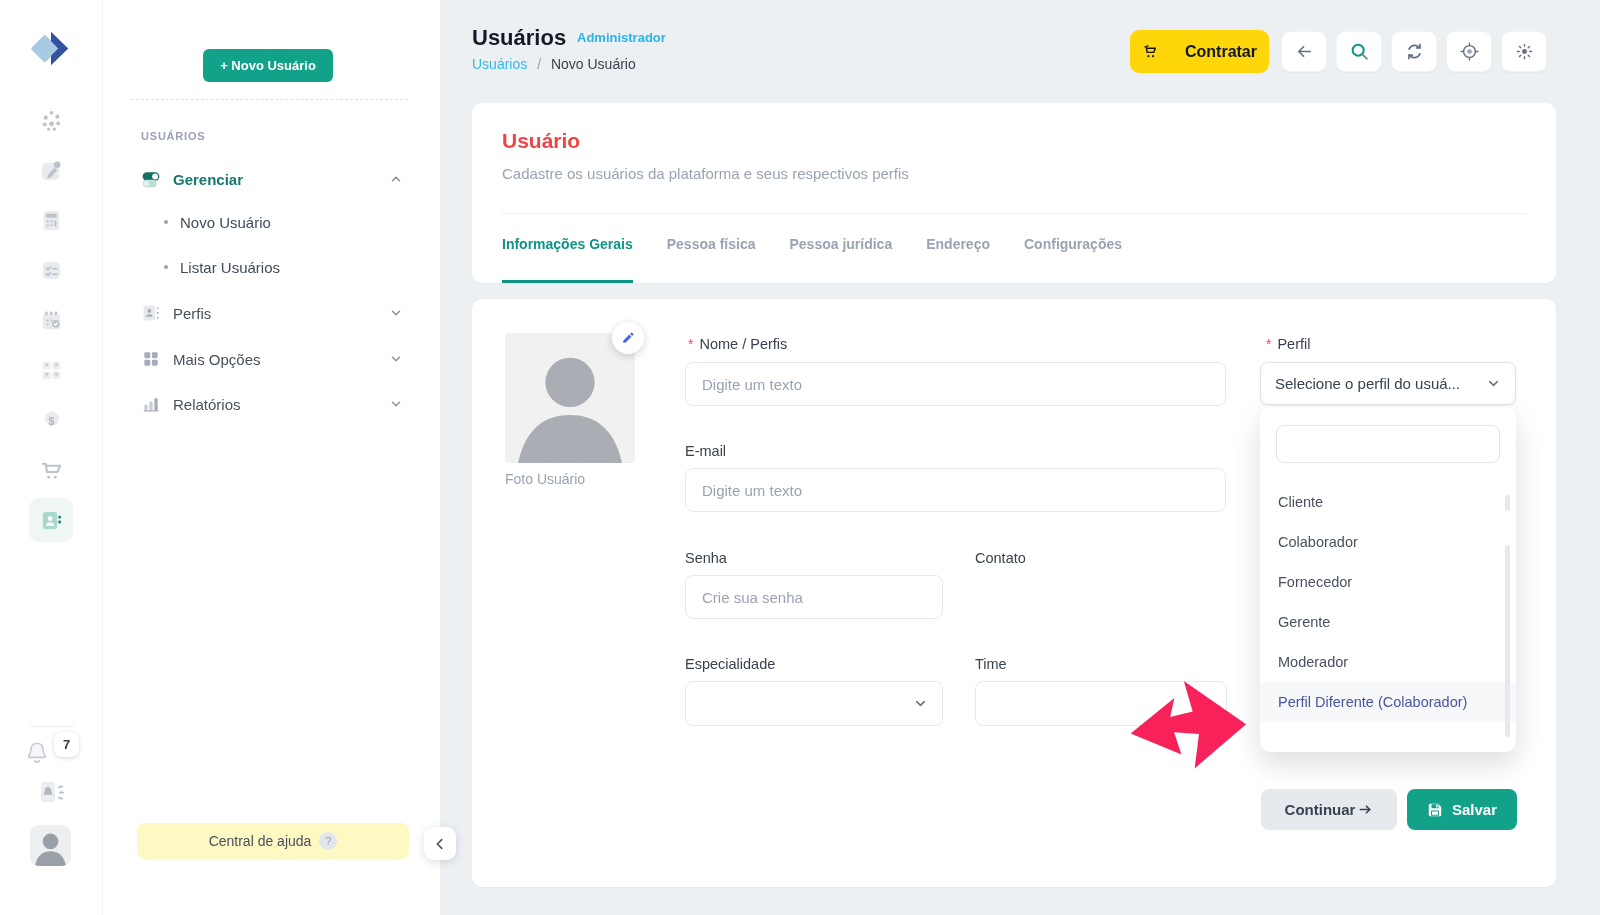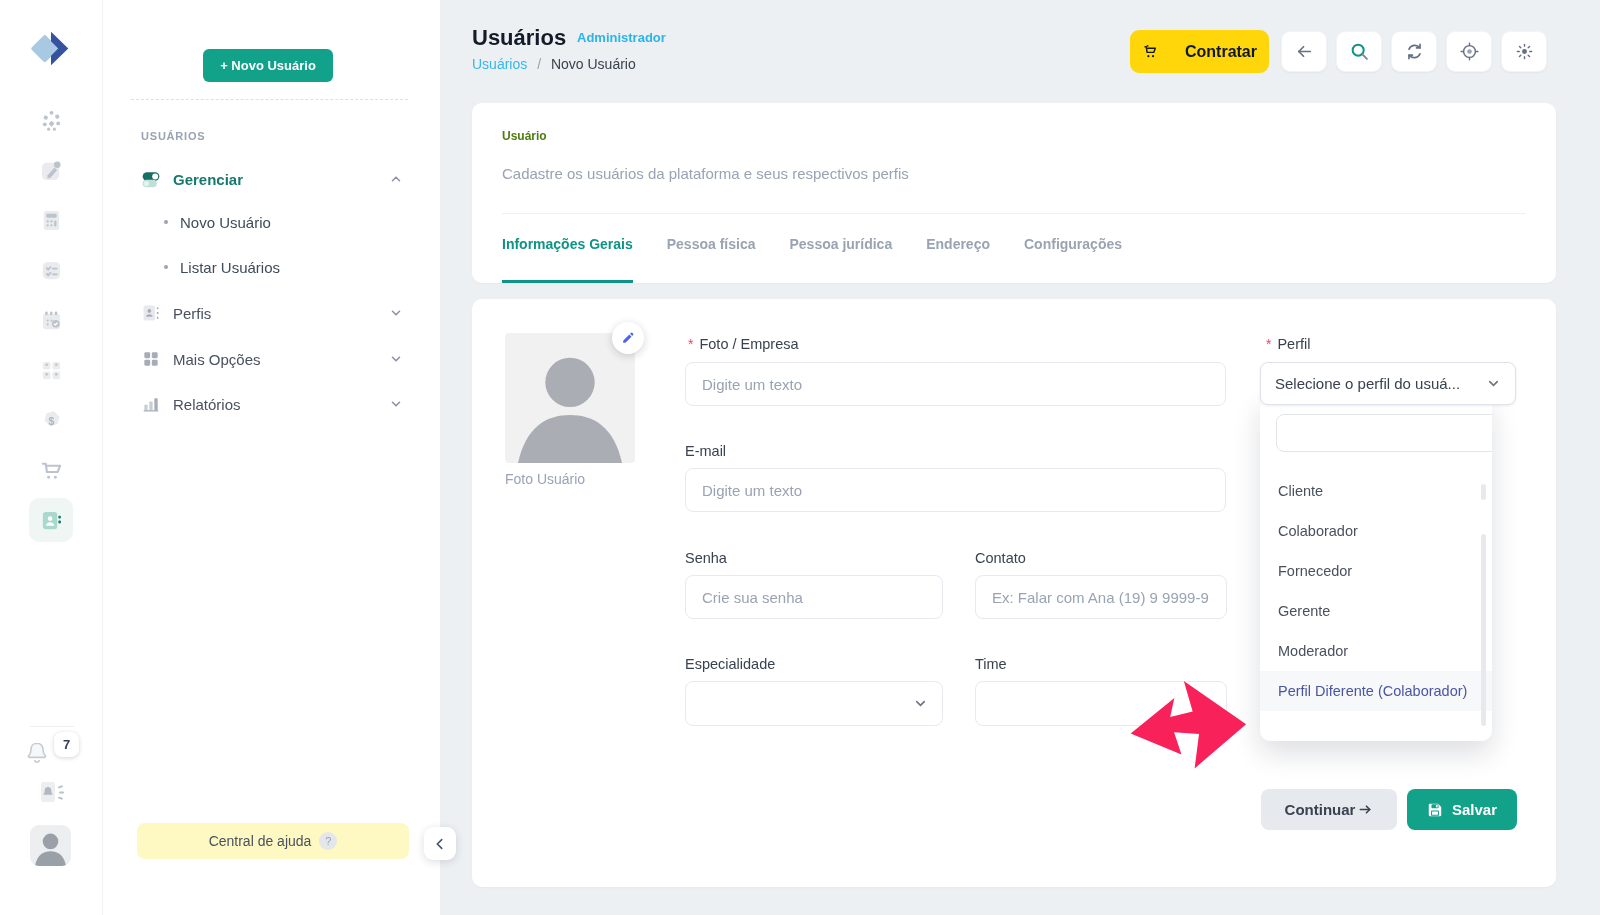--- a/index.html
+++ b/index.html
@@ -42,21 +42,21 @@
   .crumb-root { color:#35b7e9; cursor:pointer; }
   .crumb-sep { color:#98a2b3; margin:0 6px; }
   .crumb-cur { color:#39424f; }
 
   .btn-contratar { position:absolute; left:690px; top:30px; width:139px; height:43px; background:#ffd60a; border:none; border-radius:9px; font-size:16px; font-weight:700; color:#0f172a; font-family:inherit; display:flex; align-items:center; justify-content:center; gap:26px; cursor:pointer; }
   .hbtn { position:absolute; top:31px; width:46px; height:41px; background:#fff; border:1px solid #f2f4f7; border-radius:9px; box-shadow:0 1px 2px rgba(16,24,40,.05); display:flex; align-items:center; justify-content:center; color:#667085; cursor:pointer; }
   .hbtn svg { width:19px; height:19px; }
 
   .card { position:absolute; left:32px; width:1084px; background:#fff; border-radius:10px; box-shadow:0 1px 2px rgba(16,24,40,.03); }
   .card1 { top:103px; height:180px; }
-  .c1-title { position:absolute; left:30px; top:26px; font-size:12px; font-weight:700; color:#4d7c0f; }
+  .c1-title { position:absolute; left:30px; top:26px; font-size:21px; font-weight:700; color:#ef4444; }
   .c1-sub { position:absolute; left:30px; top:62px; font-size:15px; color:#9aa3b2; }
   .c1-div { position:absolute; left:30px; right:30px; top:110px; border-top:1px solid #eef0f3; }
   .tabs { position:absolute; left:30px; bottom:0; display:flex; gap:34px; }
   .tab { padding-bottom:28px; font-size:14px; font-weight:600; color:#9aa3b2; cursor:pointer; }
   .tab.active { color:#0e9384; border-bottom:3px solid #0e9384; }
 
   .card2 { top:299px; height:588px; }
   .avatar-box { position:absolute; left:33px; top:34px; width:130px; height:130px; background:#f1f1f2; border-radius:4px; overflow:hidden; }
   .avatar-edit { position:absolute; left:140px; top:23px; width:32px; height:32px; background:#fff; border:none; border-radius:50%; box-shadow:0 2px 8px rgba(16,24,40,.18); color:#4a63ee; cursor:pointer; display:flex; align-items:center; justify-content:center; z-index:2; }
   .photo-label { position:absolute; left:33px; top:172px; font-size:14px; color:#9aa3b2; }
@@ -64,21 +64,21 @@
   .flabel { position:absolute; font-size:14.5px; color:#39424f; }
   .req { color:#f2416b; margin-right:6px; font-size:14px; }
   .tinput { position:absolute; height:44px; background:#fff; border:1px solid #e6e9ee; border-radius:8px; padding:0 16px; font-size:15px; color:#344054; font-family:inherit; }
   .tinput::placeholder { color:#9aa3b2; opacity:1; }
   .selbox { position:absolute; background:#fff; border:1px solid #e6e9ee; border-radius:8px; display:flex; align-items:center; padding:0 14px; font-size:15px; color:#39424f; cursor:pointer; }
   .selbox .chev { margin-left:auto; color:#6b7483; width:15px; height:15px; flex:0 0 auto; }
 
   .perfil-select { left:788px; top:63px; width:256px; height:43px; border-color:#dfe3e9; box-shadow:0 1px 3px rgba(16,24,40,.08); z-index:6; }
   .perfil-select .val { white-space:nowrap; overflow:hidden; }
 
-  .dropdown { position:absolute; left:820px; top:396px; width:232px; height:345px; background:#fff; border-radius:10px; box-shadow:0 12px 28px rgba(16,24,40,.14); z-index:5; overflow:hidden; }
+  .dropdown { position:absolute; left:820px; top:407px; width:256px; height:345px; background:#fff; border-radius:10px; box-shadow:0 12px 28px rgba(16,24,40,.14); z-index:5; overflow:hidden; }
   .dd-search { position:absolute; left:16px; top:18px; width:224px; height:38px; border:1px solid #e2e5ea; border-radius:8px; background:#fff; font-family:inherit; font-size:14px; padding:0 10px; }
   .dd-list { position:absolute; left:0; top:62px; right:0; bottom:0; }
   .dd-partial { height:13px; overflow:hidden; position:relative; }
   .dd-item { height:40px; display:flex; align-items:center; padding-left:18px; font-size:14.5px; color:#49515e; cursor:pointer; }
   .dd-item.hl { background:#f6f8fa; color:#4a55a2; }
   .dd-thumb { position:absolute; right:6px; width:5px; border-radius:3px; background:#e7e9ed; }
 
   .btn-continuar { position:absolute; left:789px; top:490px; width:136px; height:41px; background:#e6e9ed; border:none; border-radius:8px; font-size:15px; font-weight:600; color:#39424f; font-family:inherit; display:flex; align-items:center; justify-content:center; gap:3px; cursor:pointer; }
   .btn-salvar { position:absolute; left:935px; top:490px; width:110px; height:41px; background:#12a189; border:none; border-radius:8px; font-size:15px; font-weight:600; color:#fff; font-family:inherit; display:flex; align-items:center; justify-content:center; gap:9px; cursor:pointer; }
 
@@ -369,32 +369,31 @@
       </div>
       <button class="avatar-edit">
         <svg viewBox="0 0 16 16" width="14" height="14" fill="currentColor">
             <path d="M2.5 11l7-7 2.5 2.5-7 7H2.5z"></path>
             <path d="M10.3 3.2l1-1a1.3 1.3 0 0 1 1.8 0l.7.7a1.3 1.3 0 0 1 0 1.8l-1 1z"></path>
           </svg>
       </button>
       <div class="photo-label">Foto Usuário</div>
 
       <div class="flabel" style="left:216px; top:37px">
-        <span class="req">*</span><span>Foto / Empresa</span>
+        <span class="req">*</span><span>Nome / Perfis</span>
       </div>
       <input class="tinput" style="left: 213px; top: 63px; width: 541px;" placeholder="Digite um texto">
 
       <div class="flabel" style="left:213px; top:144px">E-mail</div>
       <input class="tinput" style="left: 213px; top: 169px; width: 541px;" placeholder="Digite um texto">
 
       <div class="flabel" style="left:213px; top:251px">Senha</div>
       <input class="tinput" style="left: 213px; top: 276px; width: 258px;" placeholder="Crie sua senha">
 
       <div class="flabel" style="left:503px; top:251px">Contato</div>
-      <input class="tinput" style="left: 503px; top: 276px; width: 252px;" placeholder="Ex: Falar com Ana (19) 9 9999-9">
 
       <div class="flabel" style="left:213px; top:357px">Especialidade</div>
       <div class="selbox" style="left:213px; top:382px; width:258px; height:45px">
         <span class="val"></span>
         <svg class="chev" viewBox="0 0 16 16" fill="none" stroke="currentColor" stroke-width="1.7" stroke-linecap="round">
             <path d="M4 6l4 4 4-4"></path>
           </svg>
       </div>
 
       <div class="flabel" style="left:503px; top:357px">Time</div>

